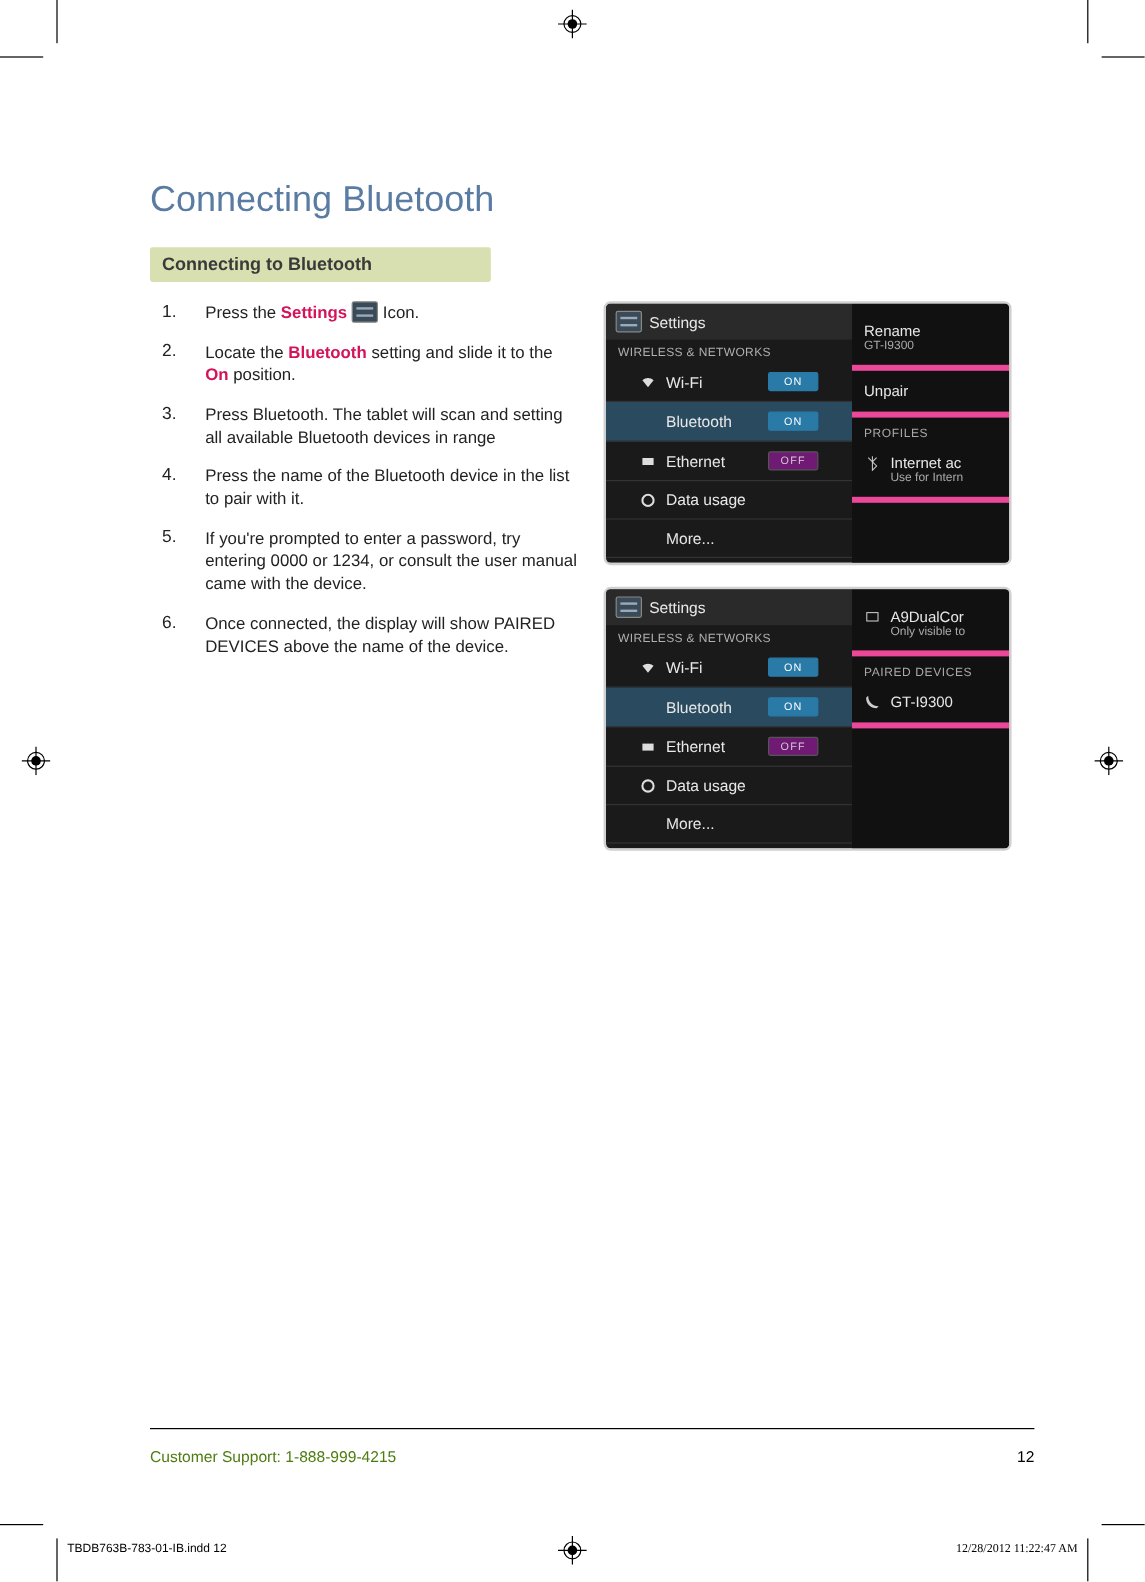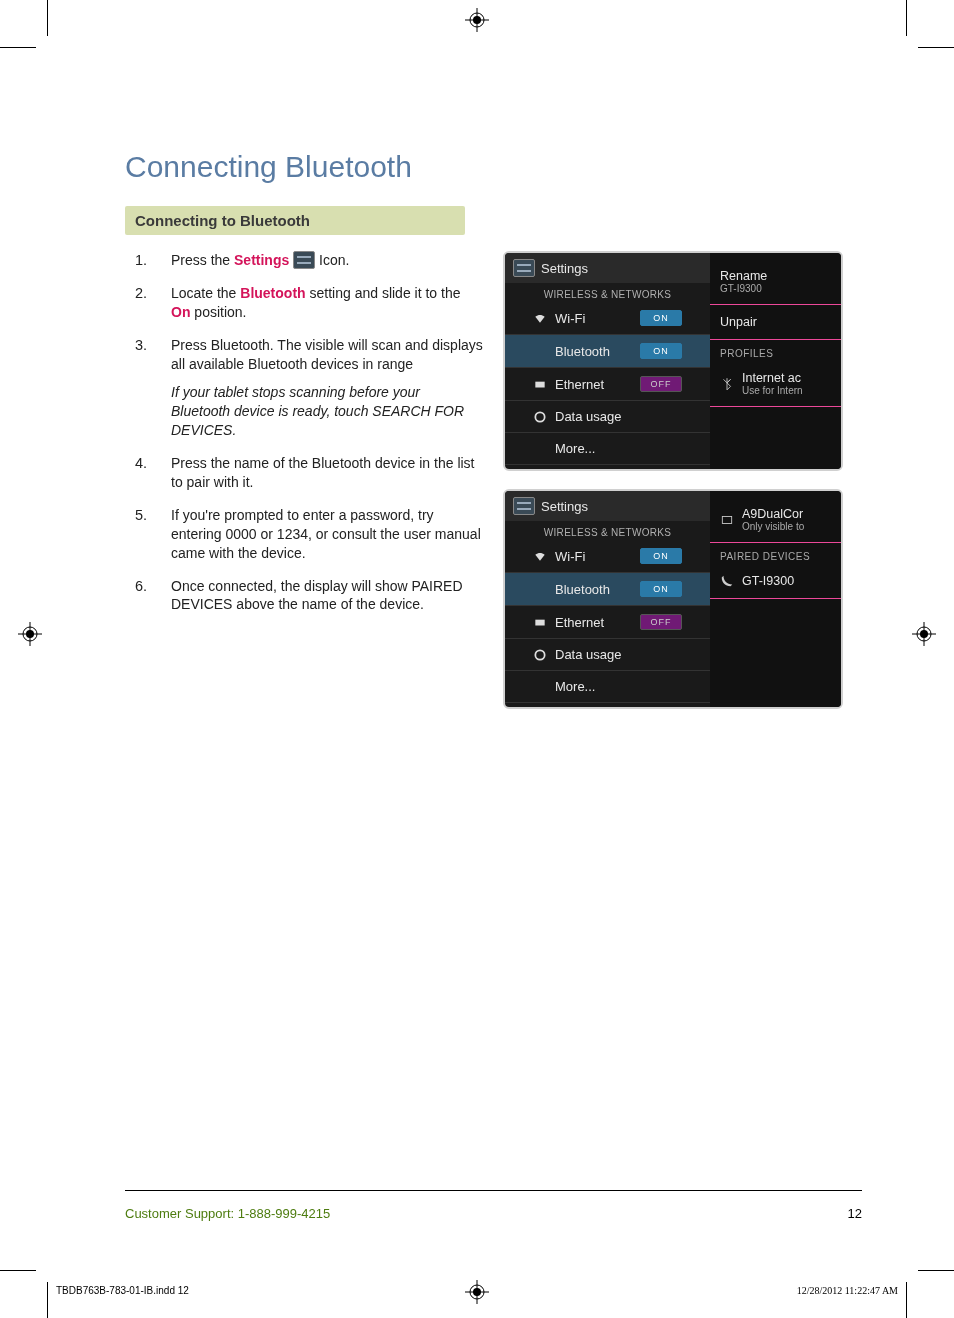--- a/index.html
+++ b/index.html
@@ -43,21 +43,21 @@
     font-weight: normal;
     margin-bottom: 22px;
   }
   .subheader {
     background: #d8dfb0;
     color: #3a3a3a;
     font-weight: bold;
     font-size: 15px;
     padding: 6px 10px;
     border-radius: 2px;
-    width: 340px;
+    width: 284px;
     margin-bottom: 16px;
   }
   .two-col {
     display: flex;
     gap: 20px;
     align-items: flex-start;
   }
   .left-col { width: 358px; }
   ol.steps { list-style: none; counter-reset: step; }
   ol.steps > li {
@@ -123,21 +123,20 @@
     display: flex; align-items: center; gap: 6px;
     padding: 6px 8px;
     background: #2a2a2a;
     font-size: 13px;
   }
   .shot-section-label {
     font-size: 10px;
     color: #b0b0b0;
     letter-spacing: 0.3px;
     padding: 6px 10px 2px;
-    text-align: center;
   }
   .shot-row {
     display: flex; align-items: center;
     padding: 8px 28px;
     border-bottom: 1px solid #333;
     gap: 8px;
   }
   .shot-row.sel { background: #2a4a5f; }
   .shot-row .label { flex: 1; font-size: 13px; }
   .toggle {
@@ -146,23 +145,23 @@
     font-size: 9px;
     display: flex; align-items: center; justify-content: center;
     letter-spacing: 1px;
     border: 1px solid #555;
   }
   .toggle.on { background: #2a7aa8; color: #fff; border-color: #2a7aa8; }
   .toggle.off { background: #701a75; color: #ccc; }
   .ricon { width: 14px; height: 14px; display: inline-block; }
   .r-item {
     padding: 10px 10px;
-    border-bottom: 1px solid #ec4899;
+    border-bottom: 5px solid #ec4899;
     font-size: 12.5px;
-    display: flex; align-items: center; gap: 8px;
+    display: flex; gap: 8px;
   }
   .r-sub { font-size: 10px; color: #aaa; display: block; }
   .r-label-sm {
     font-size: 10px; color: #aaa; letter-spacing: 0.5px;
     padding: 8px 10px 2px;
   }
 
   
   .footer-rule {
     position: absolute;
@@ -234,22 +233,21 @@
     <div class="left-col">
       <ol class="steps">
         <li>
           <span>Press the </span><span class="red-bold">Settings</span>
           <span class="settings-inline-icon"></span><span> Icon.</span>
         </li>
         <li>
           <span>Locate the </span><span class="red-bold">Bluetooth</span><span> setting and slide it to the </span><span class="red-bold">On</span><span> position.</span>
         </li>
         <li>
-          <span>Press Bluetooth. The visible will scan and displays all available Bluetooth devices in range</span>
-          <span class="italic-note">If your tablet stops scanning before your Bluetooth device is ready, touch SEARCH FOR DEVICES.</span>
+          <span>Press Bluetooth. The tablet will scan and setting all available Bluetooth devices in range</span>
         </li>
         <li>Press the name of the Bluetooth device in the list to pair with it.</li>
         <li>If you're prompted to enter a password, try entering 0000 or 1234, or consult the user manual came with the device.</li>
         <li>Once connected, the display will show PAIRED DEVICES above the name of the device.</li>
       </ol>
     </div>
 
     <div class="right-col">
 
       <div class="shot">

